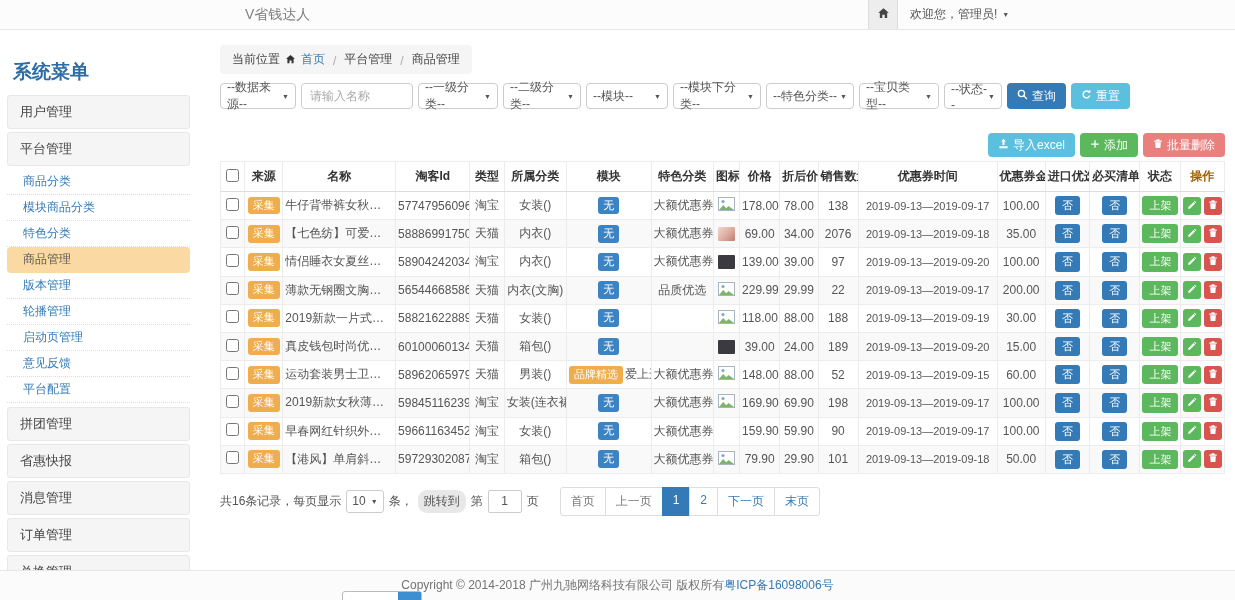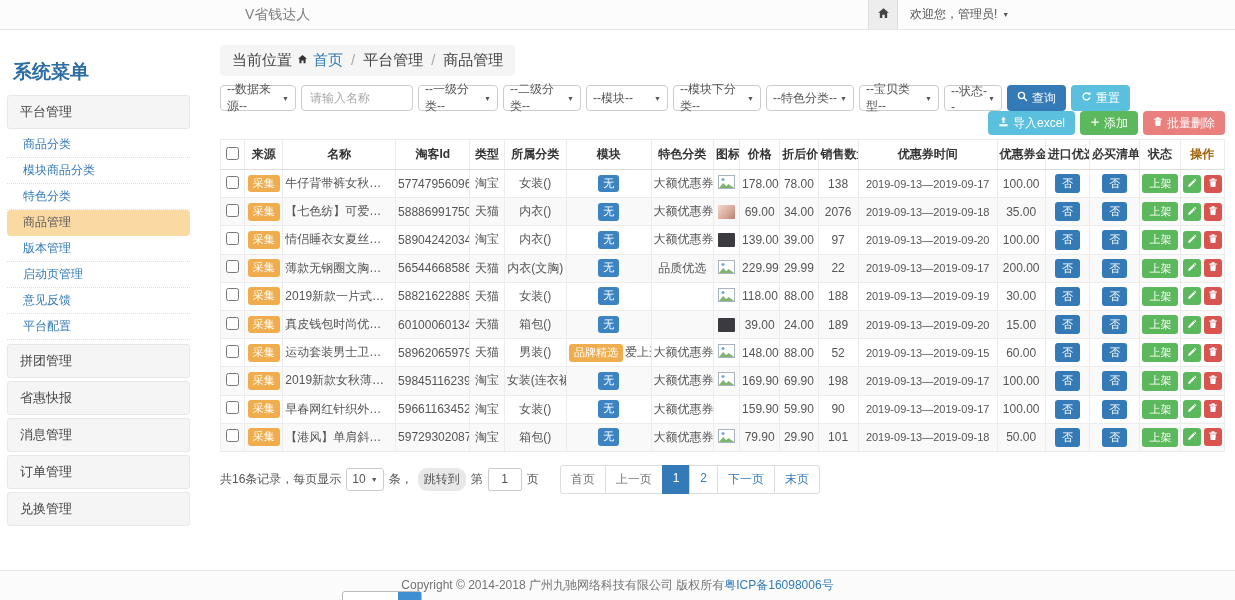--- a/index.html
+++ b/index.html
@@ -18,35 +18,35 @@
 
 .sidebar{position:absolute;left:7px;top:55px;width:183px}
 .side-title{font-size:19px;font-weight:bold;color:#2e6da4;padding:4px 6px 10px 6px}
 .side-group{display:block;padding:7px 12px;background:#f5f5f5;border:1px solid #e8e8e8;border-radius:3px;margin-bottom:3px;font-size:13px;color:#444;cursor:pointer}
 .side-links{background:#fff;margin-bottom:4px}
 .side-link{display:block;padding:6px 16px;font-size:12px;color:#337ab7;text-decoration:none;border-bottom:1px dotted #ddd;background:#fff;line-height:13px;cursor:pointer}
 .side-link.active{background:#fbd9a3;border-radius:4px;color:#5a5a5a;border-bottom-color:transparent}
 
 
 .content{position:absolute;left:220px;top:45px;width:1005px}
-.breadcrumb{display:inline-flex;align-items:flex-start;gap:5px;background:#f5f5f5;border-radius:4px;padding:6px 12px;font-size:15px;color:#444}
+.breadcrumb{display:inline-flex;align-items:flex-end;gap:5px;background:#f5f5f5;border-radius:4px;padding:6px 12px;font-size:12px;color:#444}
 .breadcrumb .bc-link{color:#337ab7;text-decoration:none;cursor:pointer}
 .breadcrumb .sep{color:#aaa;margin:0 3px}
 
 .filter-row{margin-top:9px;display:flex;gap:5px;align-items:center}
 .select-box{height:26px;border:1px solid #ccc;border-radius:4px;background:#fff;display:flex;align-items:center;justify-content:space-between;padding:0 6px;font-size:12px;color:#555;cursor:pointer;flex:none}
 .text-input{height:26px;width:112px;border:1px solid #ccc;border-radius:4px;padding:0 8px;font-size:12px;color:#555}
 .text-input::placeholder{color:#aaa}
 .btn{height:26px;border:none;border-radius:4px;color:#fff;font-size:12px;display:inline-flex;align-items:center;gap:4px;padding:0 10px;cursor:pointer;flex:none}
 .btn-primary{background:#337ab7}
 .btn-info{background:#5bc0de}
 .btn-success{background:#5cb85c}
 .btn-danger-soft{background:#e9807e}
 
-.toolbar{display:flex;justify-content:flex-end;gap:5px}
+.toolbar{margin-top:24px;display:flex;justify-content:flex-end;gap:5px}
 .toolbar .btn{height:24px}
 
 .table-wrap{margin-top:4px}
 table{width:100%;border-collapse:collapse;table-layout:fixed}
 th,td{border:1px solid #ececec;font-size:12px;padding:4px 2px;text-align:center;white-space:nowrap;overflow:hidden}
 th{color:#333;font-weight:bold;padding:6px 2px;border-bottom:1px solid #ddd;background:#fff}
 td{color:#555;height:27px}
 tbody tr:nth-child(even) td{background:#f9f9f9}
 th.op-head{color:#a16207}
 td.name-cell{text-overflow:ellipsis}
@@ -101,27 +101,29 @@
       <div class="welcome">
         <span>欢迎您，管理员!</span>
         <span class="caret">▼</span>
       </div>
     </div>
   </div>
 
   <div class="sidebar">
     <div class="side-title">系统菜单</div>
     <div>
+        <div class="side-group">用户管理</div>
         <div class="side-group">平台管理</div>
         <div class="side-links">
           <a class="side-link">商品分类</a>
           <a class="side-link">模块商品分类</a>
           <a class="side-link">特色分类</a>
           <a class="side-link active">商品管理</a>
           <a class="side-link">版本管理</a>
+          <a class="side-link">轮播管理</a>
           <a class="side-link">启动页管理</a>
           <a class="side-link">意见反馈</a>
           <a class="side-link">平台配置</a>
         </div>
         <div class="side-group">拼团管理</div>
         <div class="side-group">省惠快报</div>
         <div class="side-group">消息管理</div>
         <div class="side-group">订单管理</div>
         <div class="side-group">兑换管理</div>
       </div>

